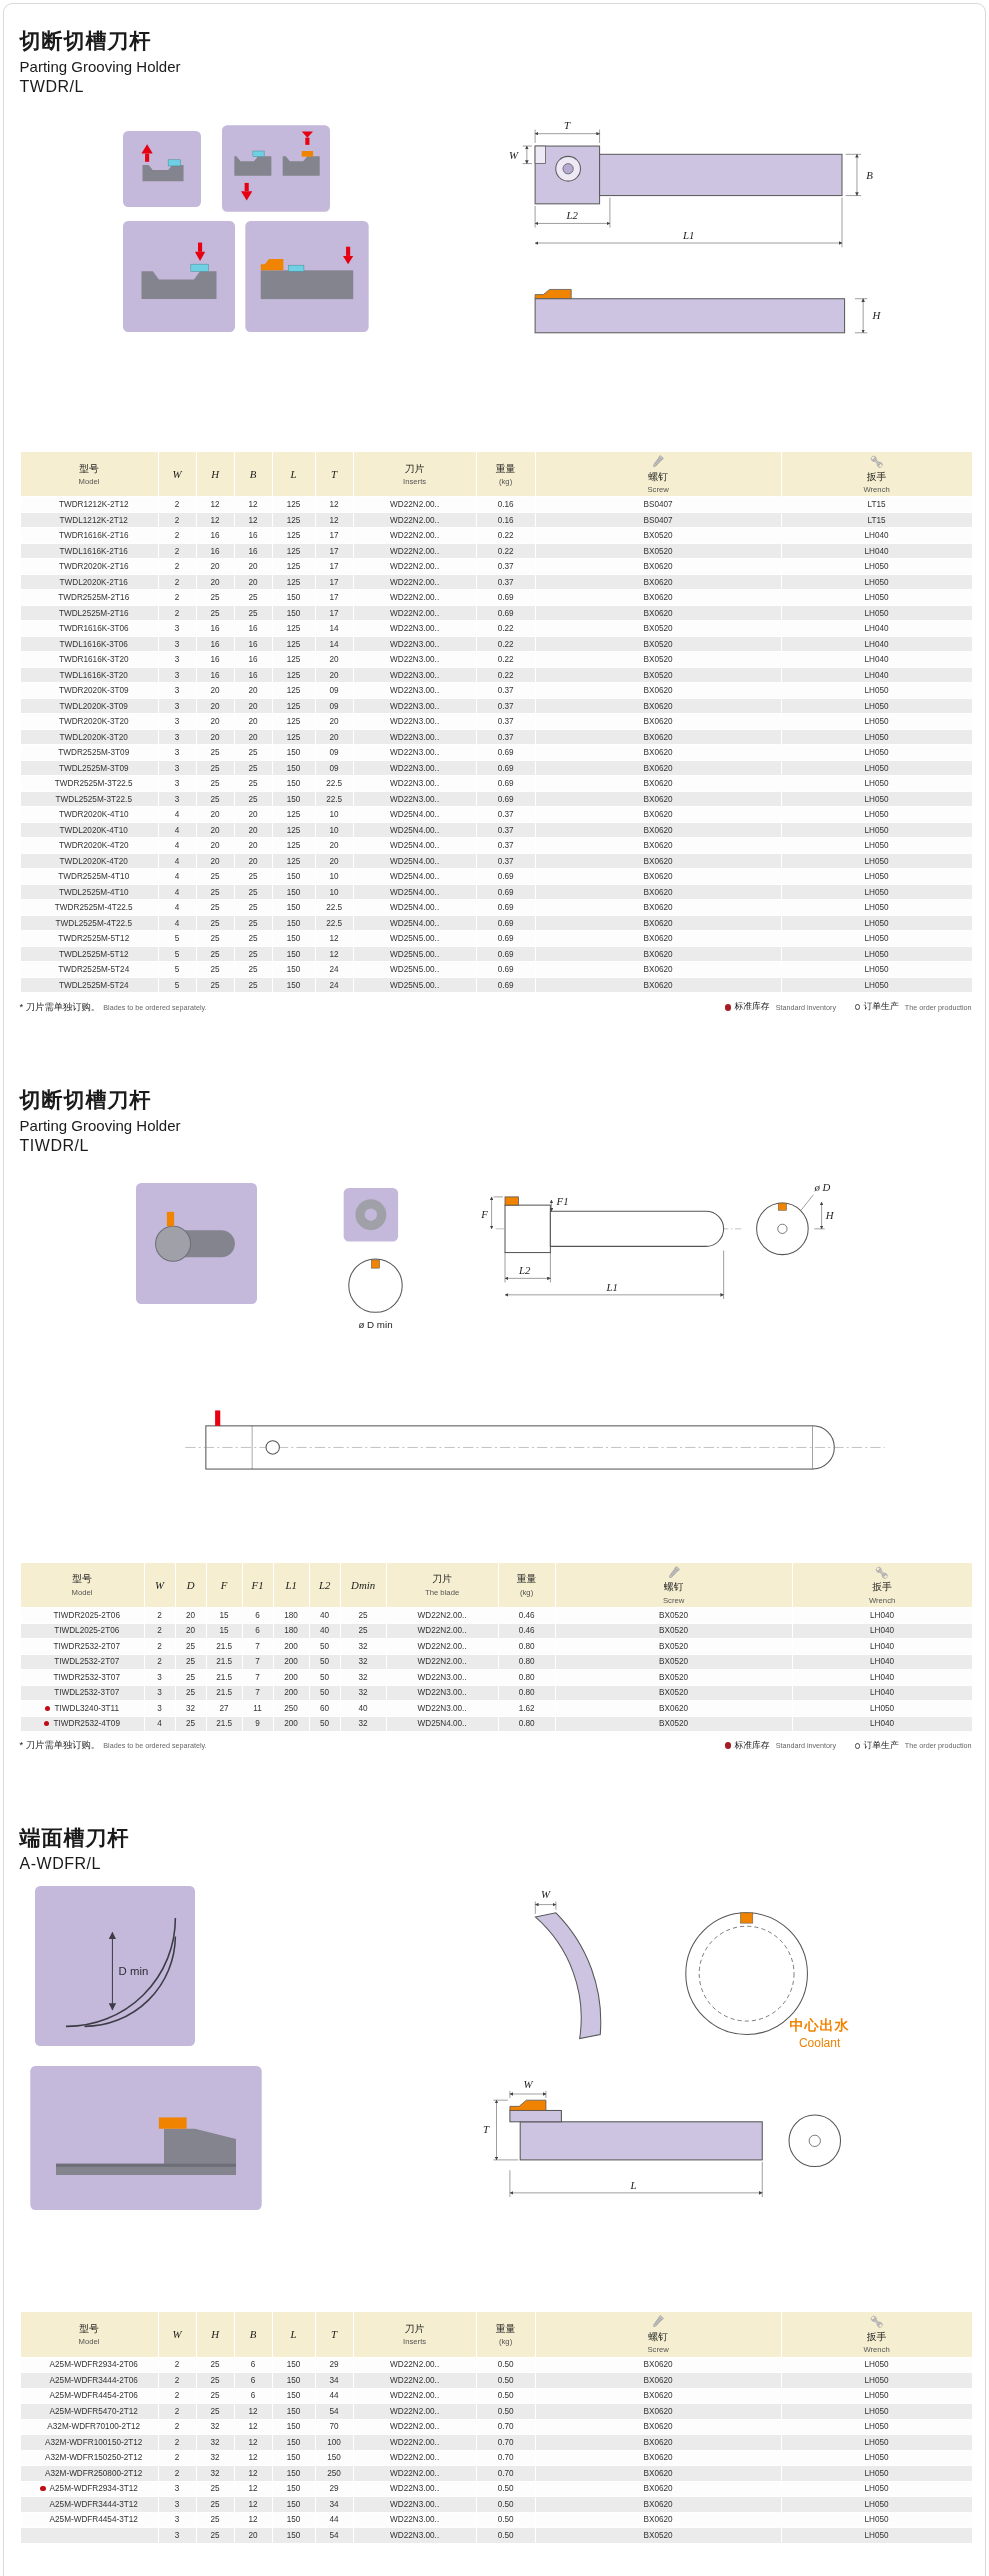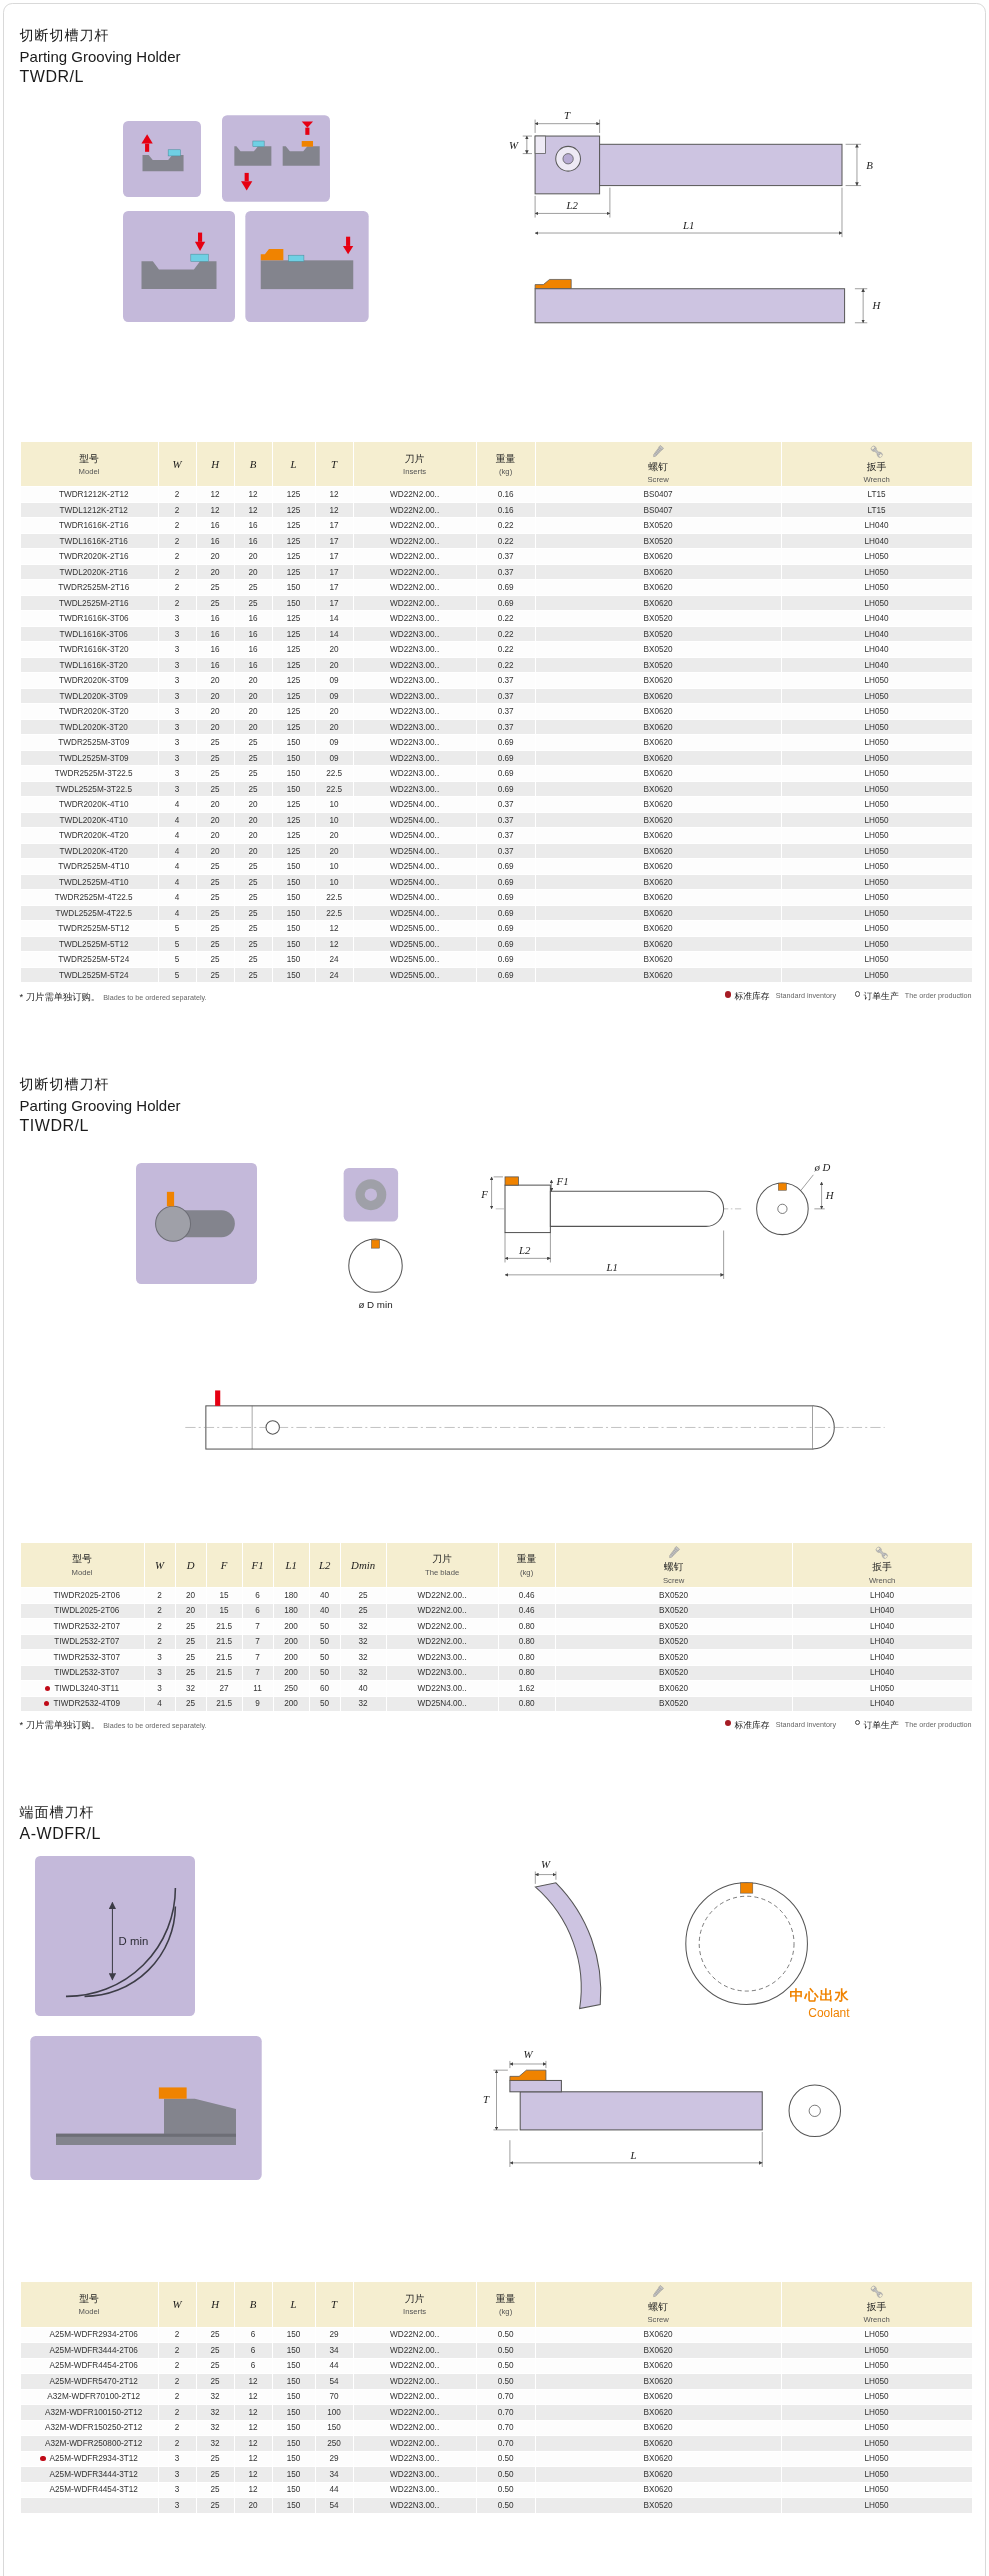--- a/index.html
+++ b/index.html
@@ -3,49 +3,49 @@
 <meta charset="utf-8">
 <style>
   * { box-sizing: border-box; }
   html,body { margin:0; padding:0; background:#fff; }
   body { width:989px; font-family:"Liberation Sans", sans-serif; color:#1a1a1a; }
   .page { width:983px; min-height:2827px; margin:3.1px; border:1px solid #d9d9d9; border-radius:9.3px; background:#fff; overflow:hidden; }
   .section { padding:0 15.5px; }
   .sec1 { padding-top:23px; }
   .sec2 { padding-top:72px; }
   .sec3 { padding-top:72px; }
-  .t-zh { font-size:14px; font-weight:normal; letter-spacing:1px; }
+  .t-zh { font-size:21px; font-weight:bold; letter-spacing:1px; }
   .t-en { font-size:15px; margin-top:3.1px; }
   .t-series { font-size:16px; margin-top:3.1px; letter-spacing:0.5px; }
   .diag { position:relative; margin-top:13px; }
   .d1 { height:319px; } .d2 { height:371px; } .d3 { height:402px; }
   .abs { position:absolute; }
 
   table.spec { border-collapse:collapse; table-layout:fixed; width:952px; margin-top:23px; }
   .spec thead th { background:#f5eed0; border:1px solid #fff; font-weight:normal; padding:2.1px 1px; height:41px; vertical-align:middle; text-align:center; }
   .th-zh { font-size:9.8px; color:#222; }
   .th-en { font-size:7.7px; color:#555; margin-top:1.5px; }
   .dimL { font-family:"Liberation Serif", serif; font-style:italic; font-size:10.8px; }
   .spec tbody td { font-size:8.2px; color:#333; text-align:center; height:15.5px; padding:1px 2.1px; border:1px solid #fff; overflow:hidden; white-space:nowrap; }
   .spec tbody tr:nth-child(odd)  { background:#fdfdfd; }
   .spec tbody tr:nth-child(even) { background:#ebebeb; }
   td.model-cell { text-align:left; padding-left:3.1px; }
   .row-dot { display:inline-block; width:5.2px; height:5.2px; border-radius:50%; margin-right:4.1px; background:transparent; }
   .row-dot.on { background:#c00b18; }
 
   .footnote { display:flex; justify-content:space-between; align-items:center; width:952px; margin-top:7.2px; font-size:9.3px; }
   .fn-en { font-size:7.2px; color:#666; margin-left:3.1px; }
-  .legend { display:flex; align-items:flex-start; gap:3.1px; font-size:8.8px; }
+  .legend { display:flex; align-items:center; gap:3.1px; font-size:8.8px; }
   .dot-std { width:6.7px; height:6.7px; border-radius:50%; background:#a61c24; display:inline-block; }
   .dot-ord { width:5.7px; height:5.7px; border-radius:50%; border:1px solid #444; display:inline-block; margin-left:15.5px; background:#fff; }
 
   svg text { font-family:"Liberation Serif", serif; font-style:italic; font-size:21px; fill:#222; }
   svg text.up { font-style:normal; font-family:"Liberation Sans", sans-serif; }
   .hicon { display:block; margin:0 auto 1px; }
-  .coolant { color:#f08300; text-align:right; }
+  .coolant { color:#f08300; text-align:center; }
   .coolant .cz { font-size:14px; font-weight:bold; letter-spacing:1px; }
   .coolant .ce { font-size:12px; margin-top:1px; }
 </style>
 </head>
 <body>
 
 <div class="page">
 
   <div class="section sec1">
     <div>

